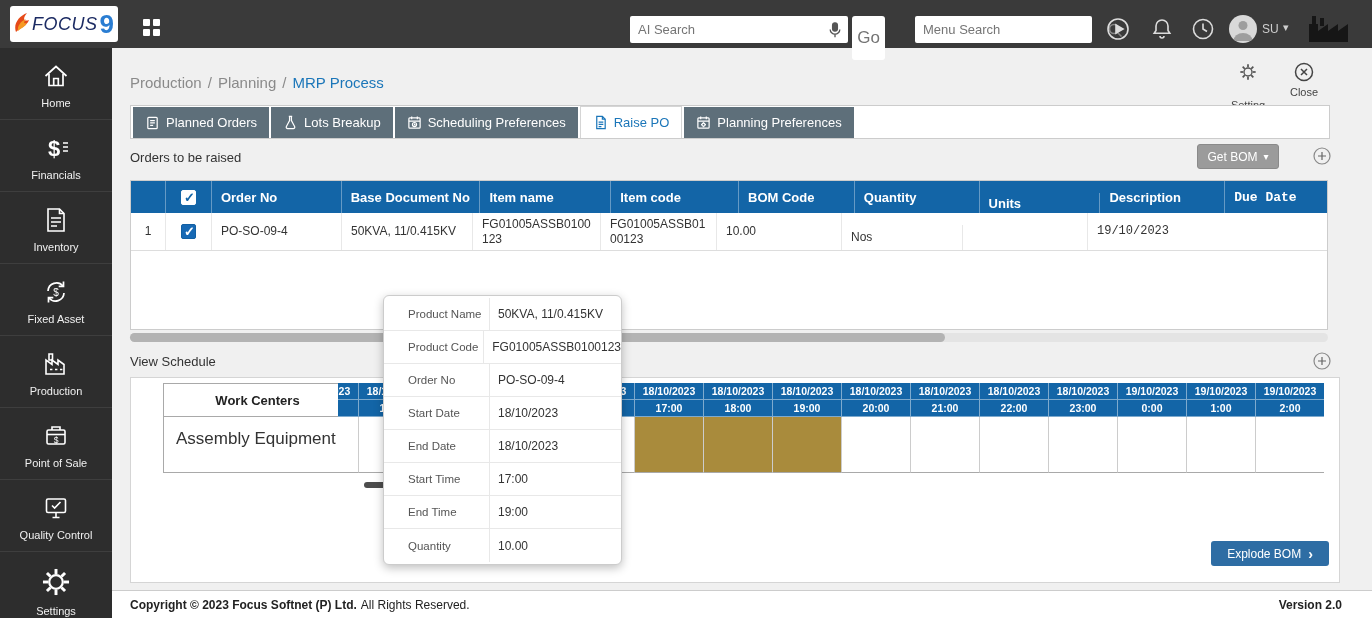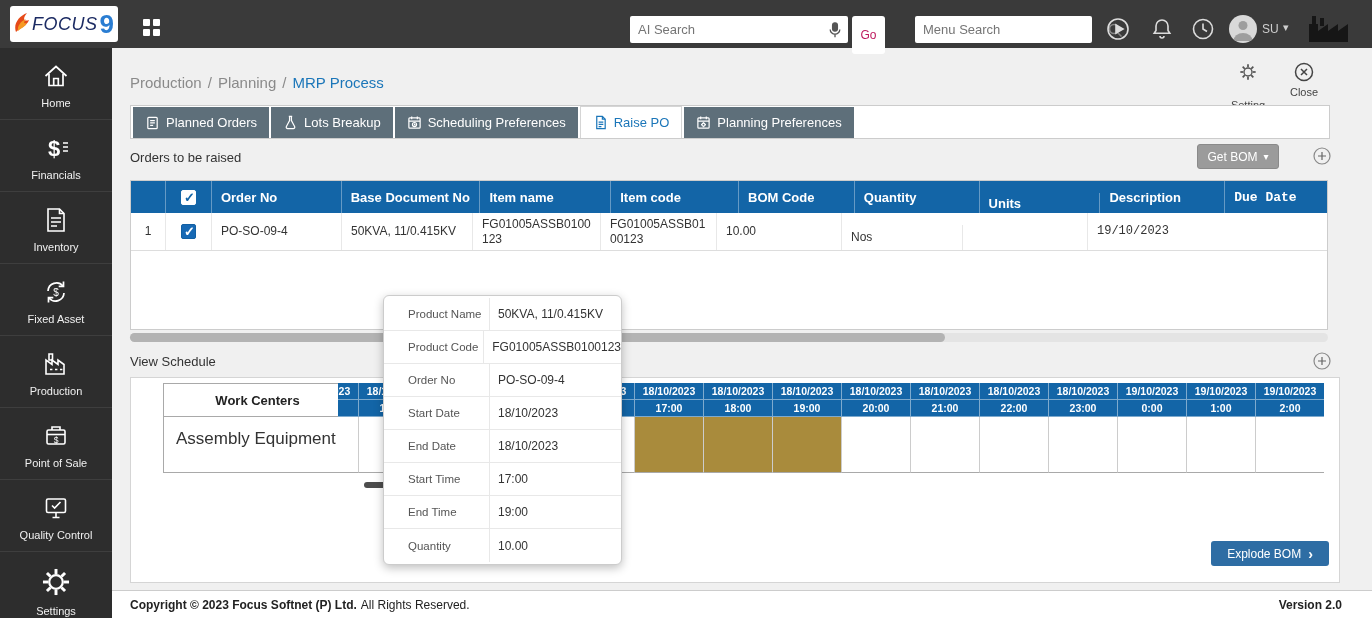--- a/index.html
+++ b/index.html
@@ -11,22 +11,22 @@
   .logo-box { position:absolute; left:10px; top:6px; width:108px; height:36px; background:#fff;
               border-radius:3px; display:flex; align-items:center; justify-content:center; gap:2px; }
   .logo-brand { color:#1c2b63; font-weight:normal; font-style:italic; font-size:18px; letter-spacing:.5px; }
   .logo-nine { color:#2a7dd2; font-weight:bold; font-size:26px; line-height:1; }
   .apps-grid { position:absolute; left:143px; top:19px; width:17px; height:17px;
                display:grid; grid-template-columns:7px 7px; grid-template-rows:7px 7px; gap:3px; }
   .apps-grid span { background:#fff; border-radius:1px; }
   .ai-search-wrap { position:absolute; left:630px; top:16px; width:218px; height:27px; background:#fff; border-radius:2px; display:flex; align-items:center; }
   .ai-search-wrap input { flex:1; border:none; outline:none; font-size:13px; padding:0 8px; color:#333; background:transparent; font-family:inherit; }
   .mic-btn { width:26px; height:26px; display:flex; align-items:center; justify-content:center; cursor:pointer; }
-  .go-btn { position:absolute; left:852px; top:16px; width:33px; height:38px; background:#fff; border:none; border-radius:3px;
-            font-size:12px; color:#be185d; cursor:pointer; font-family:inherit; }
+  .go-btn { position:absolute; left:852px; top:16px; width:33px; height:44px; background:#fff; border:none; border-radius:3px;
+            font-size:17px; color:#737373; cursor:pointer; font-family:inherit; }
   .menu-search-wrap { position:absolute; left:915px; top:16px; width:177px; height:27px; background:#fff; border-radius:2px; display:flex; align-items:center; }
   .menu-search-wrap input { flex:1; border:none; outline:none; font-size:13px; padding:0 8px; color:#333; background:transparent; font-family:inherit; }
   .tb-icon { position:absolute; top:17px; width:24px; height:24px; cursor:pointer; }
   .avatar { position:absolute; left:1229px; top:15px; width:28px; height:28px; border-radius:50%; background:#d9d9d9; overflow:hidden; cursor:pointer; }
   .user-label { position:absolute; left:1262px; top:22px; color:#cfcfcf; font-size:12px; cursor:pointer; }
   .user-caret { position:absolute; left:1283px; top:21px; color:#cfcfcf; font-size:11px; cursor:pointer; }
   .factory-icon { position:absolute; left:1306px; top:14px; width:46px; height:30px; }
 
   
   .sidebar { position:absolute; left:0; top:48px; width:112px; height:570px; background:#2d2d2d; overflow:hidden; z-index:5; }

